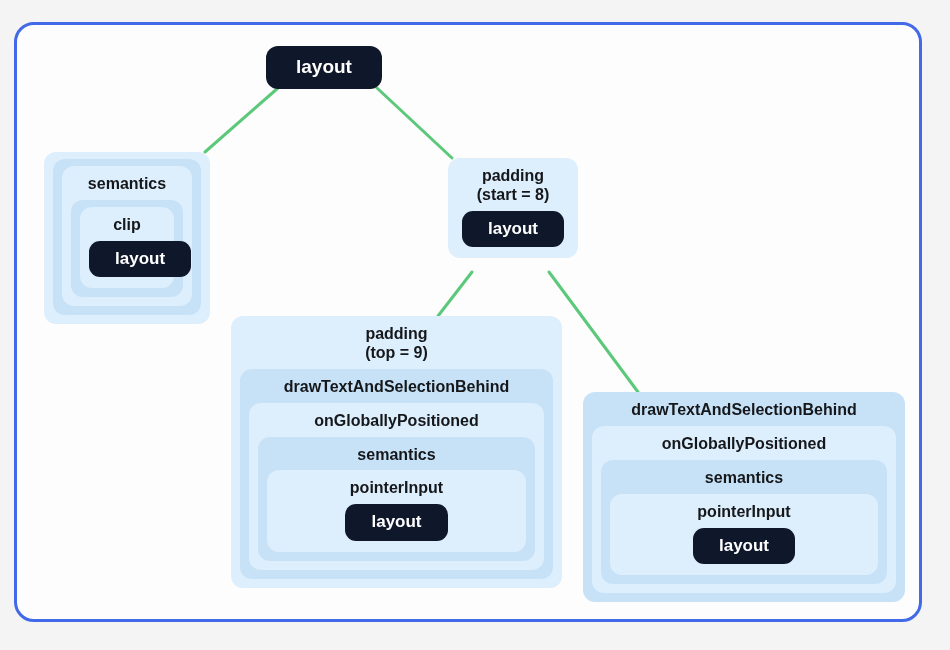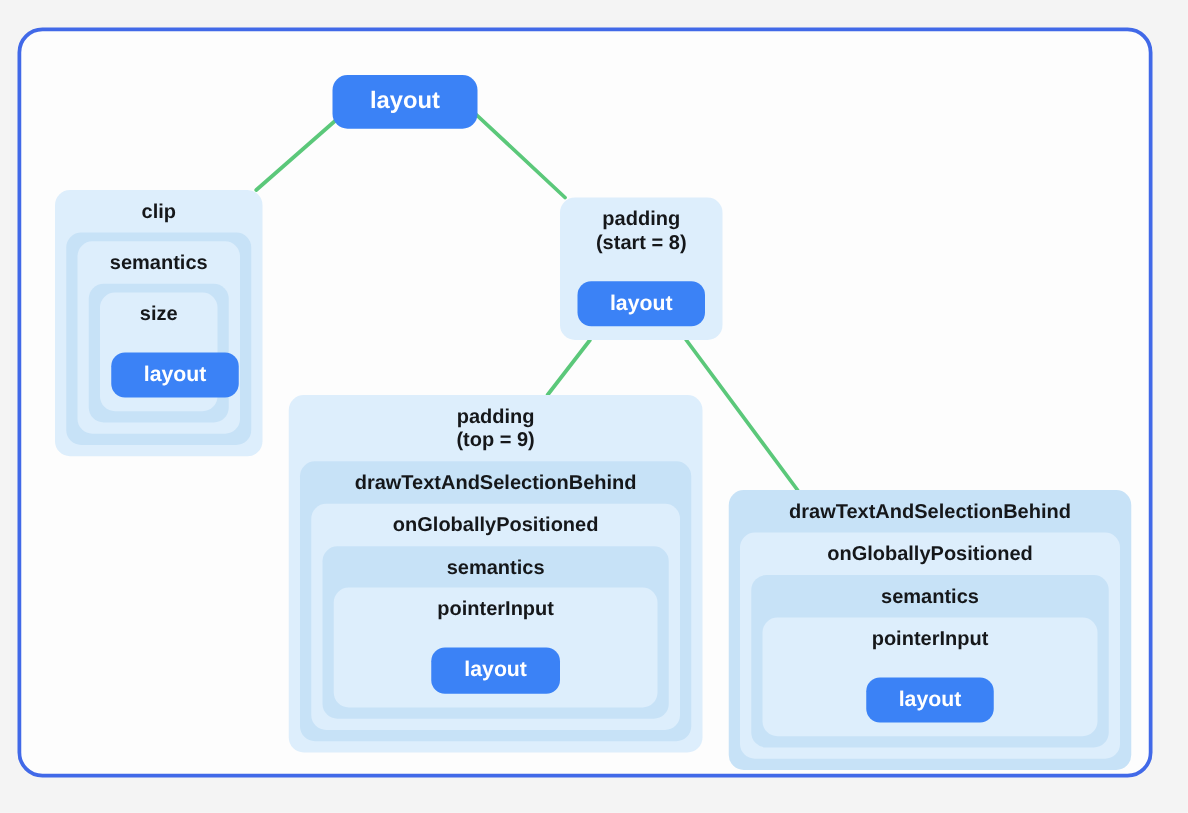--- a/index.html
+++ b/index.html
@@ -58,22 +58,22 @@
     color: #15171a;
     line-height: 1.18;
     padding: 2px 2px 6px 2px;
     white-space: nowrap;
   }
   .box > .label.two-line { white-space: normal; }
 
   
   .chip {
     display: block;
-    margin: 14px auto 2px auto;
-    background: #3b82f6;
+    margin: 0 auto 2px auto;
+    background: #0f172a;
     color: #ffffff;
     font-size: 17px;
     font-weight: bold;
     border-radius: 11px;
     padding: 9px 26px;
     text-align: center;
     width: max-content;
     line-height: 1.1;
   }
   .chip.root {
@@ -106,31 +106,30 @@
 
     <line x1="549" y1="272" x2="638" y2="392" stroke="#5bc87a" stroke-width="3" stroke-linecap="round"></line>
   </svg>
 
   <div class="node" id="root-layout">
     <span class="chip root">layout</span>
   </div>
 
   <div class="node" id="clip-card">
     <div class="box shade-b">
-      <span class="label">clip</span>
 
       <div class="box shade-a">
 
         <div class="box shade-b">
           <span class="label">semantics</span>
 
           <div class="box shade-a">
 
             <div class="box shade-b">
-              <span class="label">size</span>
+              <span class="label">clip</span>
               <span class="chip">layout</span>
             </div>
           </div>
         </div>
       </div>
     </div>
   </div>
 
   <div class="node" id="padstart-card">
     <div class="box shade-b">

